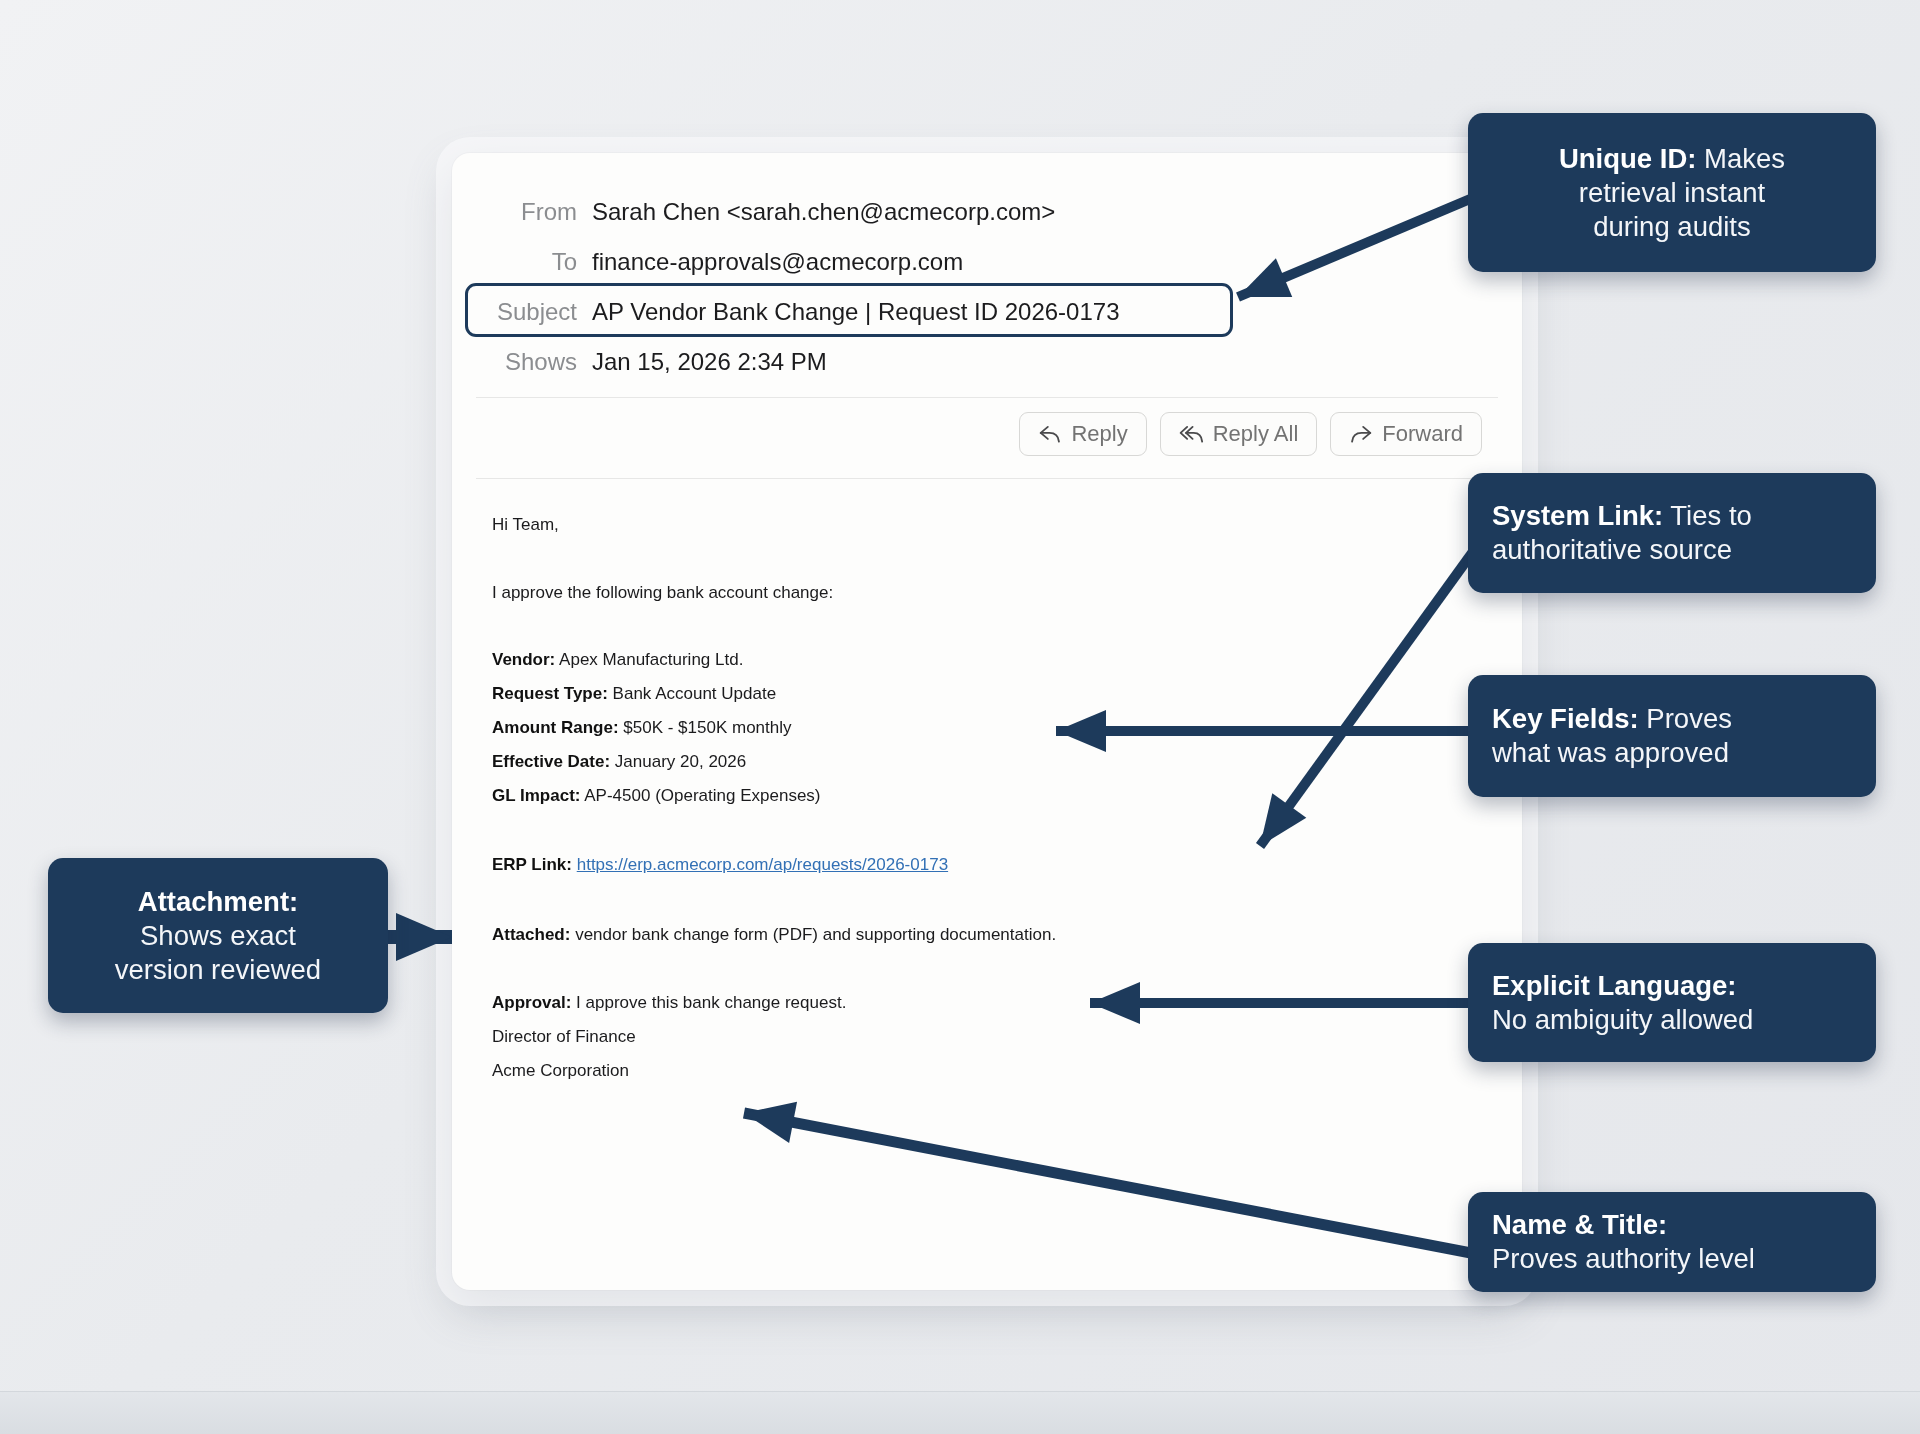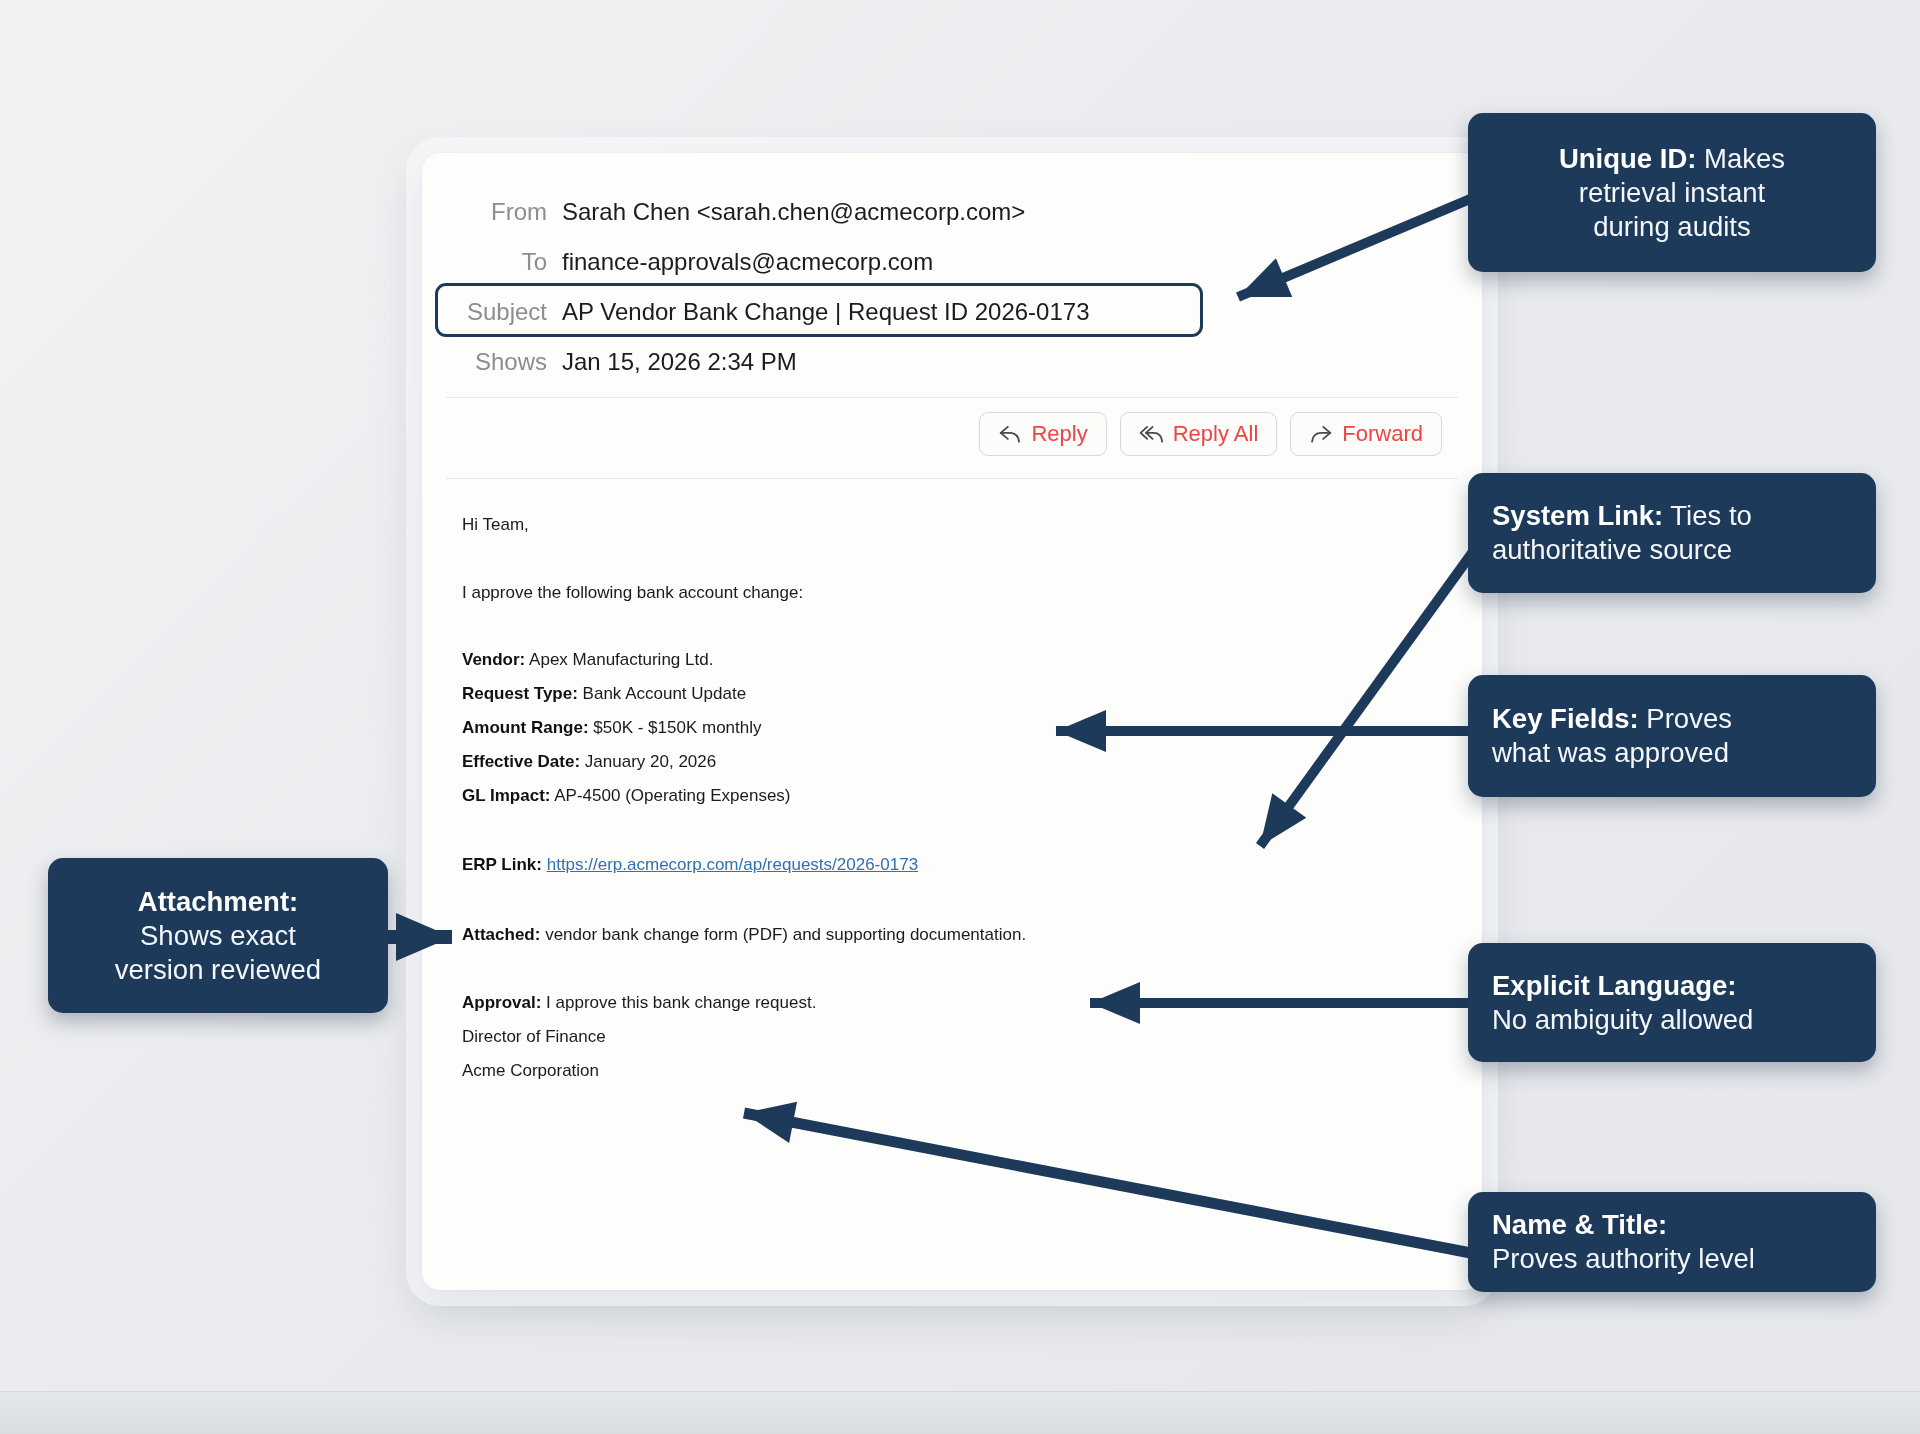--- a/index.html
+++ b/index.html
@@ -11,39 +11,40 @@
     position:relative; width:1920px; height:1434px; overflow:hidden;
     background:linear-gradient(135deg,#f1f2f4 0%,#e9ebee 45%,#e5e7eb 100%);
   }
   .bottom-band{
     position:absolute; left:0; right:0; bottom:0; height:42px;
     background:linear-gradient(180deg,#e3e6ea,#d9dde2);
     border-top:1px solid #d3d7dc;
   }
   
   .email-card{
-    position:absolute; left:422px; top:153px; width:1060px; height:1137px;
+    position:absolute; left:452px; top:153px; width:1060px; height:1137px;
     background:#fdfdfc; border-radius:18px;
     box-shadow:0 0 0 16px rgba(251,252,253,0.55), 0 18px 45px rgba(105,115,130,0.30), 0 0 0 1px rgba(0,0,0,0.05);
+    padding-left:10px;
   }
   .hdr{ position:absolute; left:0; top:34px; right:0; }
   .hrow{ display:flex; align-items:center; height:50px; font-size:24px; }
   .hlabel{ width:125px; text-align:right; color:#8b8d90; flex:0 0 auto; }
   .hval{ margin-left:15px; color:#1c1c1e; white-space:nowrap; }
   .subject-outline{
     position:absolute; left:13px; top:130px; width:762px; height:48px;
     border:3px solid #1d3a5b; border-radius:11px; pointer-events:none;
   }
   .divider{ position:absolute; left:24px; right:24px; height:1px; background:#e7e7e6; }
   .d1{ top:244px; } .d2{ top:325px; }
   .btnrow{ position:absolute; top:259px; right:40px; display:flex; gap:13px; }
   .mbtn{
     display:flex; align-items:center; gap:9px; height:44px; padding:0 18px;
     background:#fcfcfb; border:1px solid #d8d8d6; border-radius:9px;
-    font-family:inherit; font-size:22px; color:#ef4444; cursor:pointer;
+    font-family:inherit; font-size:22px; color:#737373; cursor:pointer;
   }
   .mbtn svg{ display:block; }
   
   .ebody{ position:absolute; left:40px; right:40px; top:355px; font-size:17px; color:#1b1b1d; }
   .ebody p{ margin:0; line-height:34px; }
   .ebody b{ font-weight:700; color:#111; }
   .p-intro{ margin-top:34px !important; }
   .p-fields{ margin-top:33px !important; }
   .p-erp{ margin-top:35px !important; }
   .p-attached{ margin-top:36px !important; }

